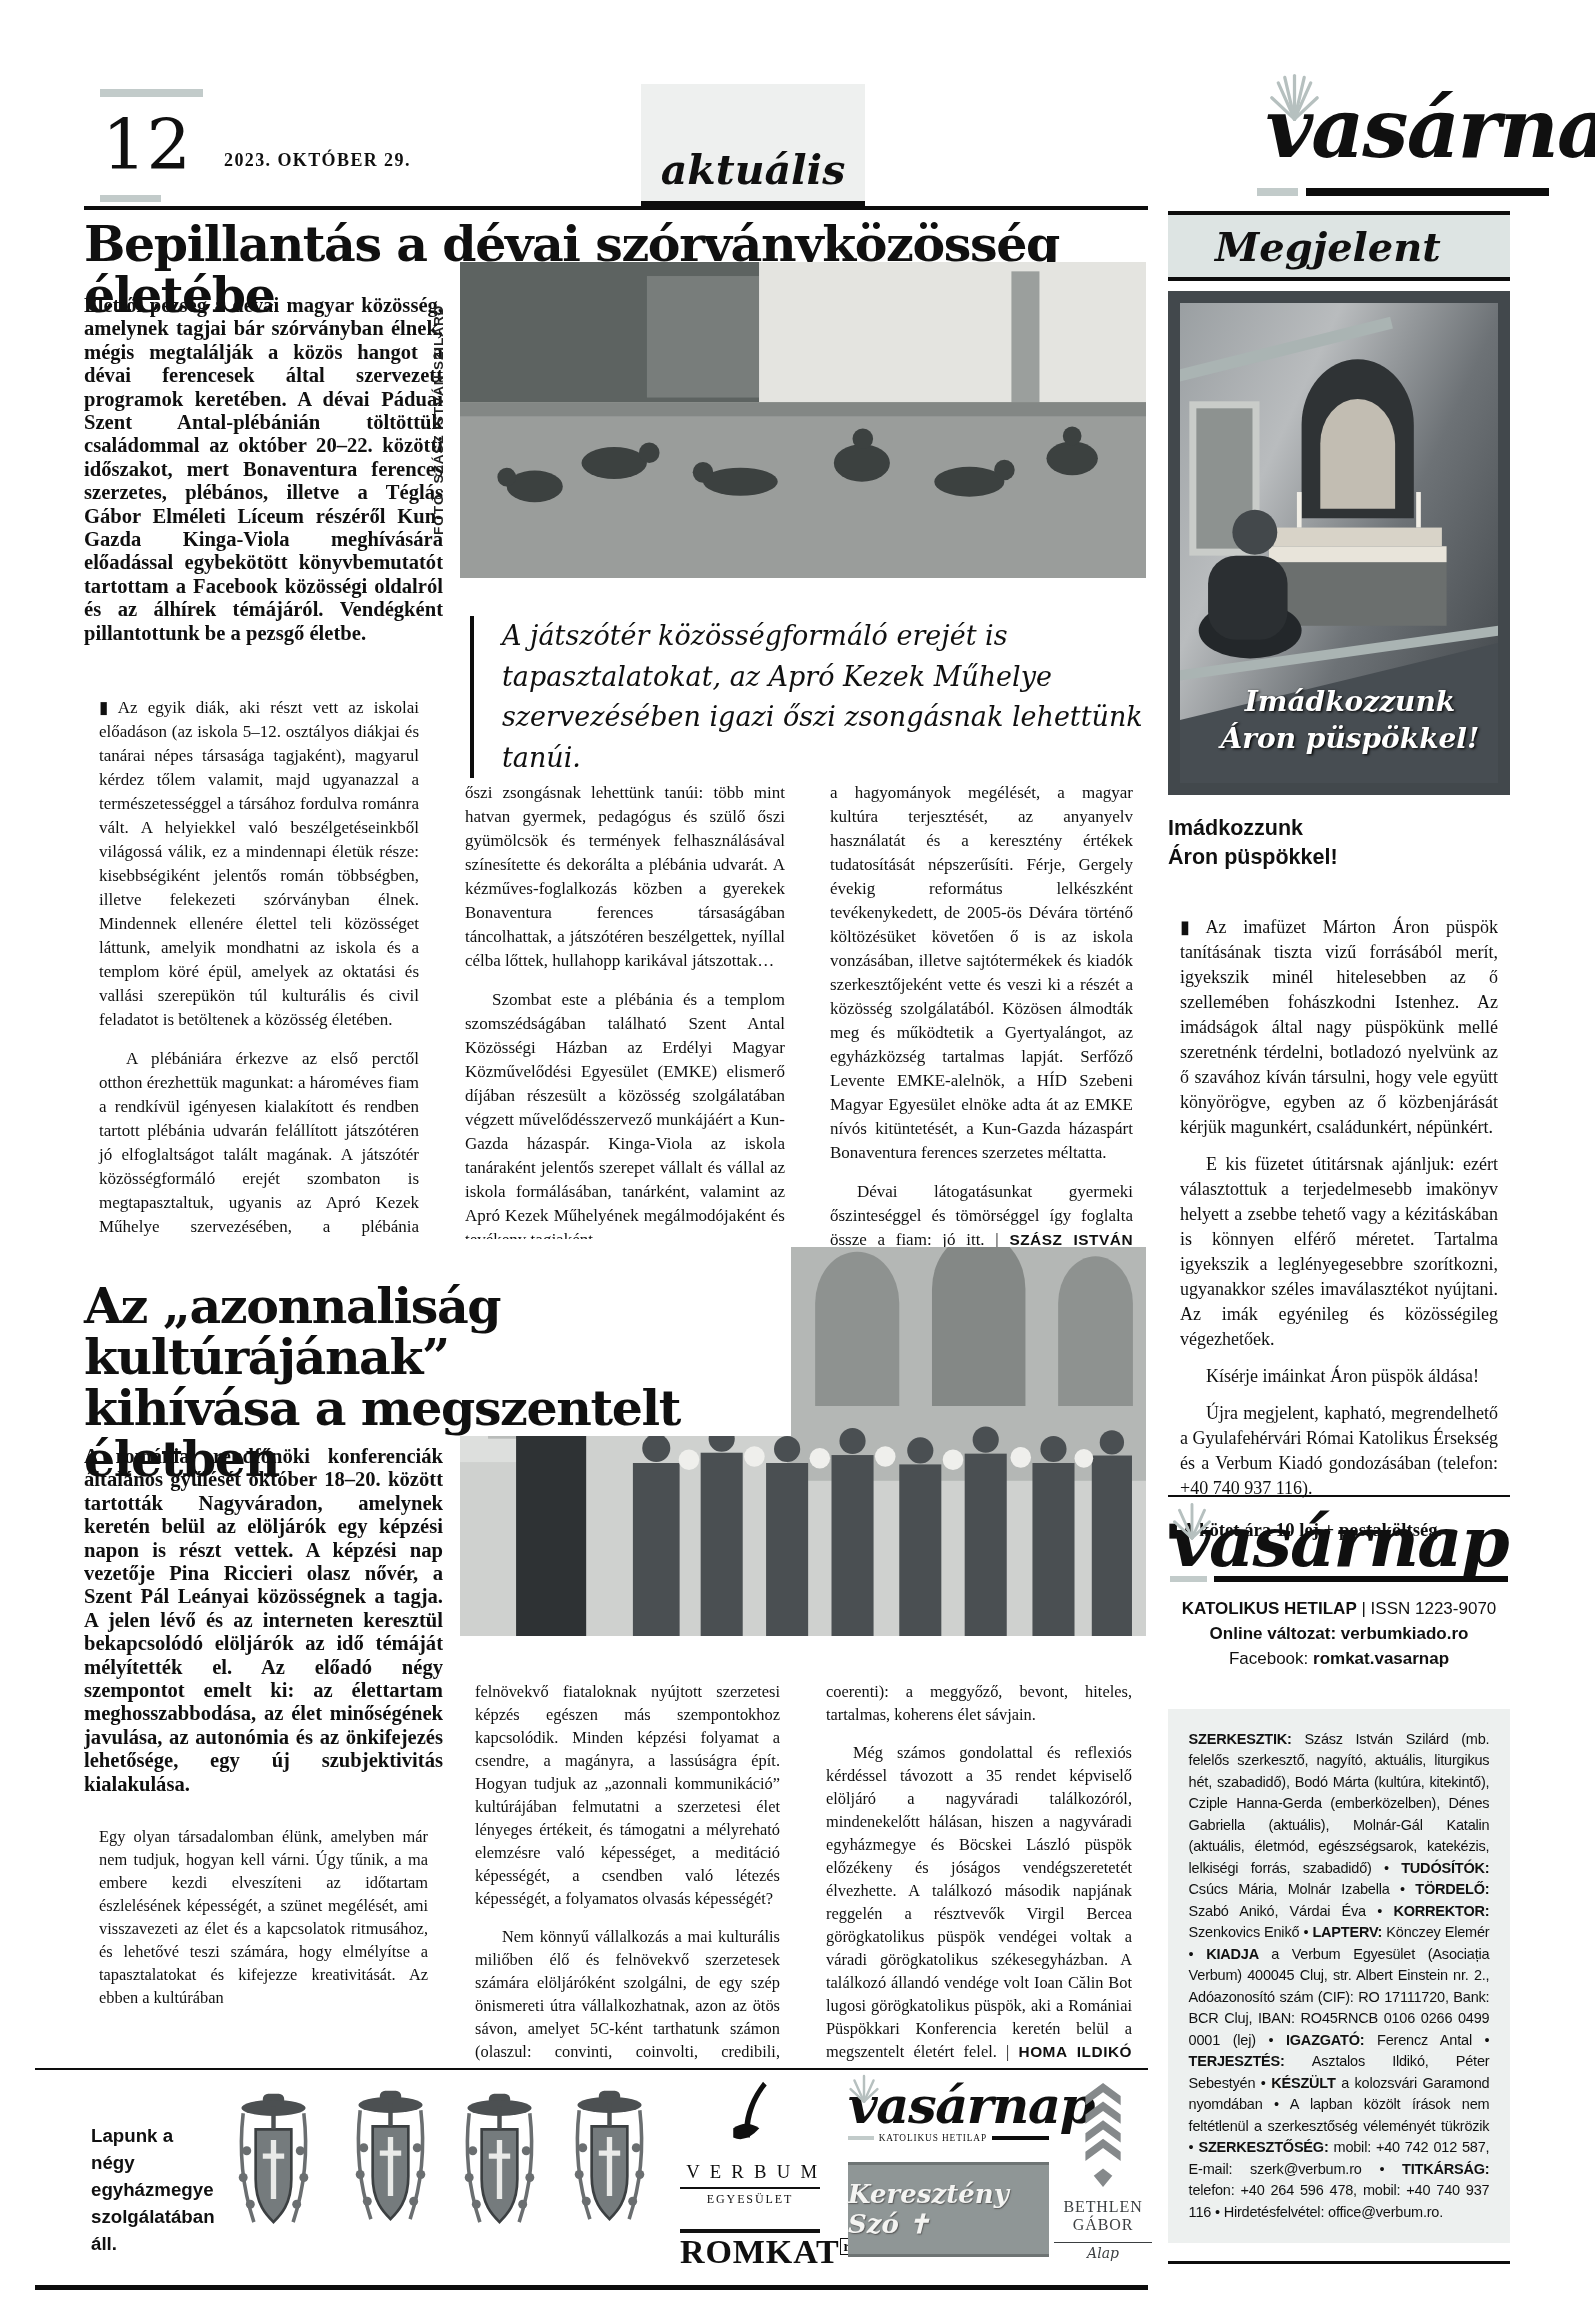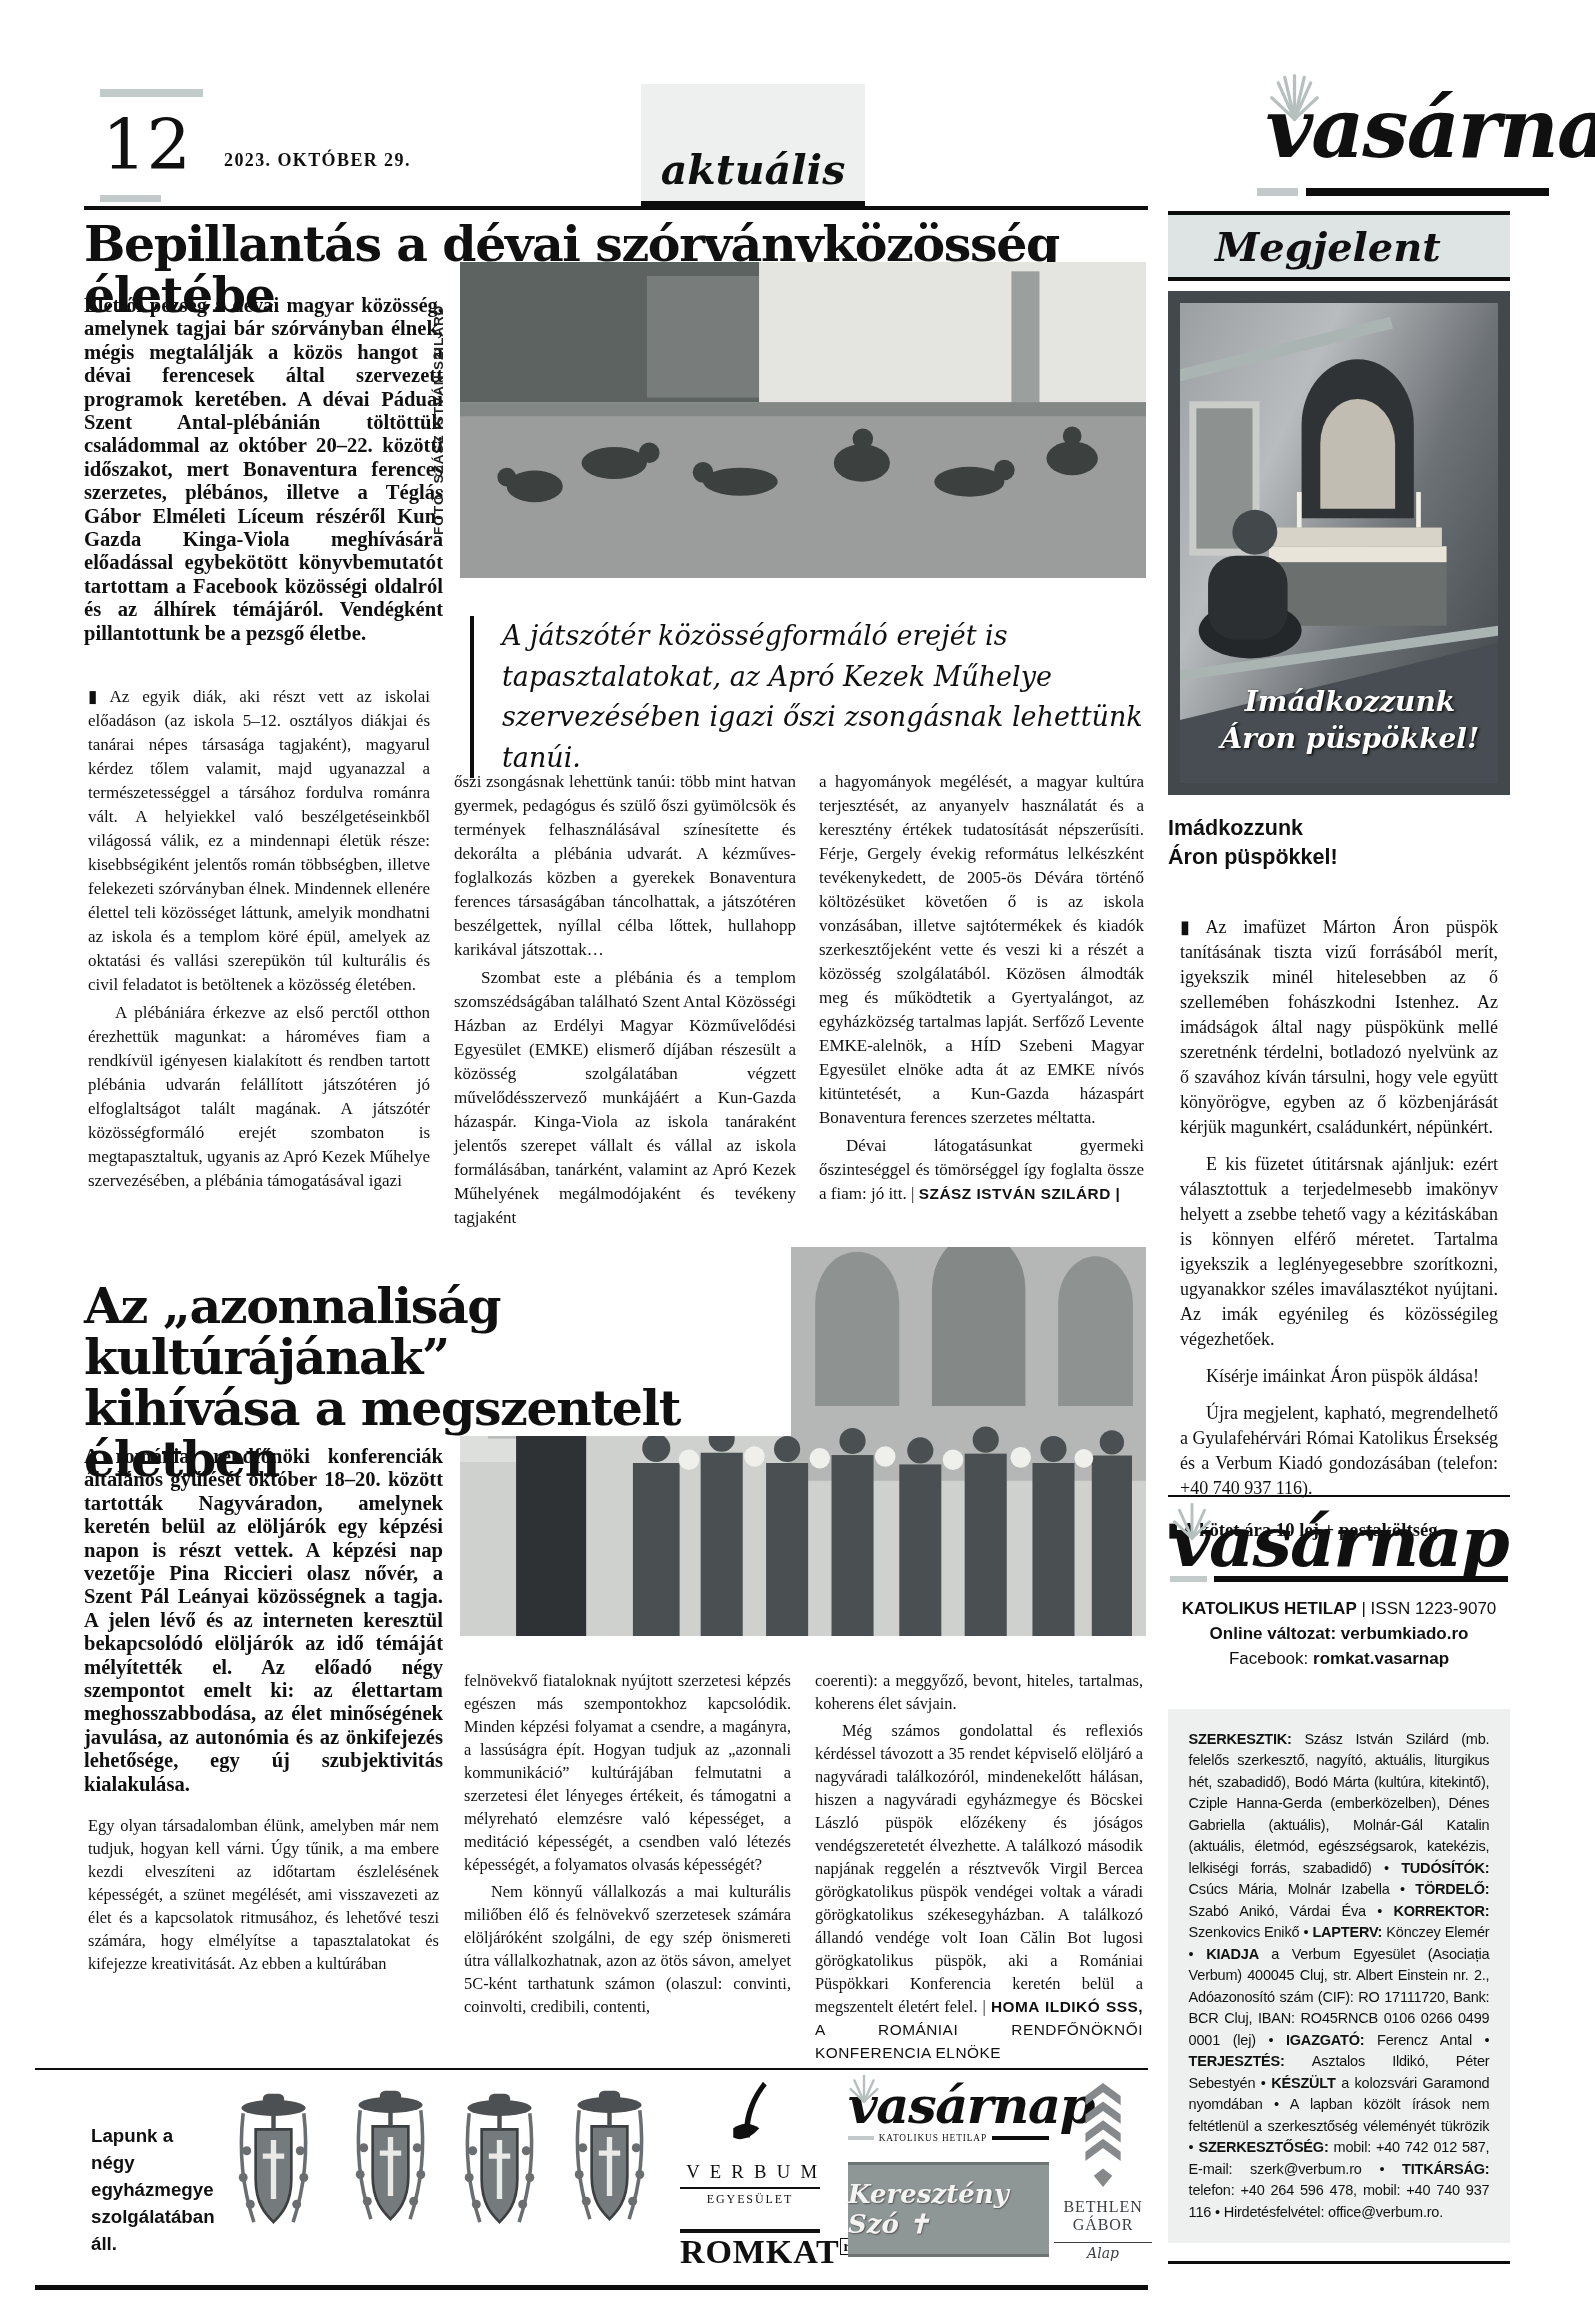--- a/index.html
+++ b/index.html
@@ -13,21 +13,21 @@
   .section-box{background:#eef0ef;border-bottom:6.5px solid #0d0d0d;display:flex;align-items:flex-end;justify-content:center;}
   .section-box span{font-family:"DejaVu Serif",serif;font-style:italic;font-weight:bold;font-size:41px;line-height:1;padding-bottom:10.3px;}
   .brand{font-family:"DejaVu Serif",serif;font-style:italic;font-weight:bold;letter-spacing:-1.9px;line-height:.9;}
   .brand-rule-black{background:#0d0d0d;height:8.4px;}
   .brand-rule-gray{background:#c2cbca;height:8.4px;}
   .hrule{background:#0d0d0d;}
   
   .headline{font-family:"DejaVu Serif",serif;font-weight:bold;font-size:49px;line-height:1.04;letter-spacing:-1.4px;}
   .lead{font-weight:bold;font-size:20.6px;line-height:23.4px;text-align:justify;overflow:hidden;}
   .bodycol{font-size:17px;line-height:24px;text-align:justify;overflow:hidden;}
-  .bodycol p{margin:4px;}
+  .bodycol p{margin:15px;}
   .bodycol p + p, .bodycol p.cont{text-indent:27px;margin-top:0;}
   .a2text{font-size:16.4px;line-height:23px;}
   .byline-name{font-family:"Liberation Sans",sans-serif;font-weight:bold;font-size:15.4px;letter-spacing:0.5px;}
   .byline-title{font-family:"Liberation Sans",sans-serif;font-size:15.4px;letter-spacing:0.5px;}
   .photo{border:0.9px solid #30343
 6;background:#b9bdbd;overflow:hidden;}
   .photo svg{display:block;width:100%;height:100%;}
   .photo-credit{writing-mode:vertical-rl;transform:rotate(180deg);font-family:"Liberation Sans",sans-serif;font-weight:bold;font-size:13.6px;letter-spacing:0.9px;color:#222;text-align:center;}
   .pullquote{border-left:4.2px solid #0d0d0d;padding-left:28px;font-family:"DejaVu Serif",serif;font-style:italic;font-size:27px;line-height:1.5;}
   

